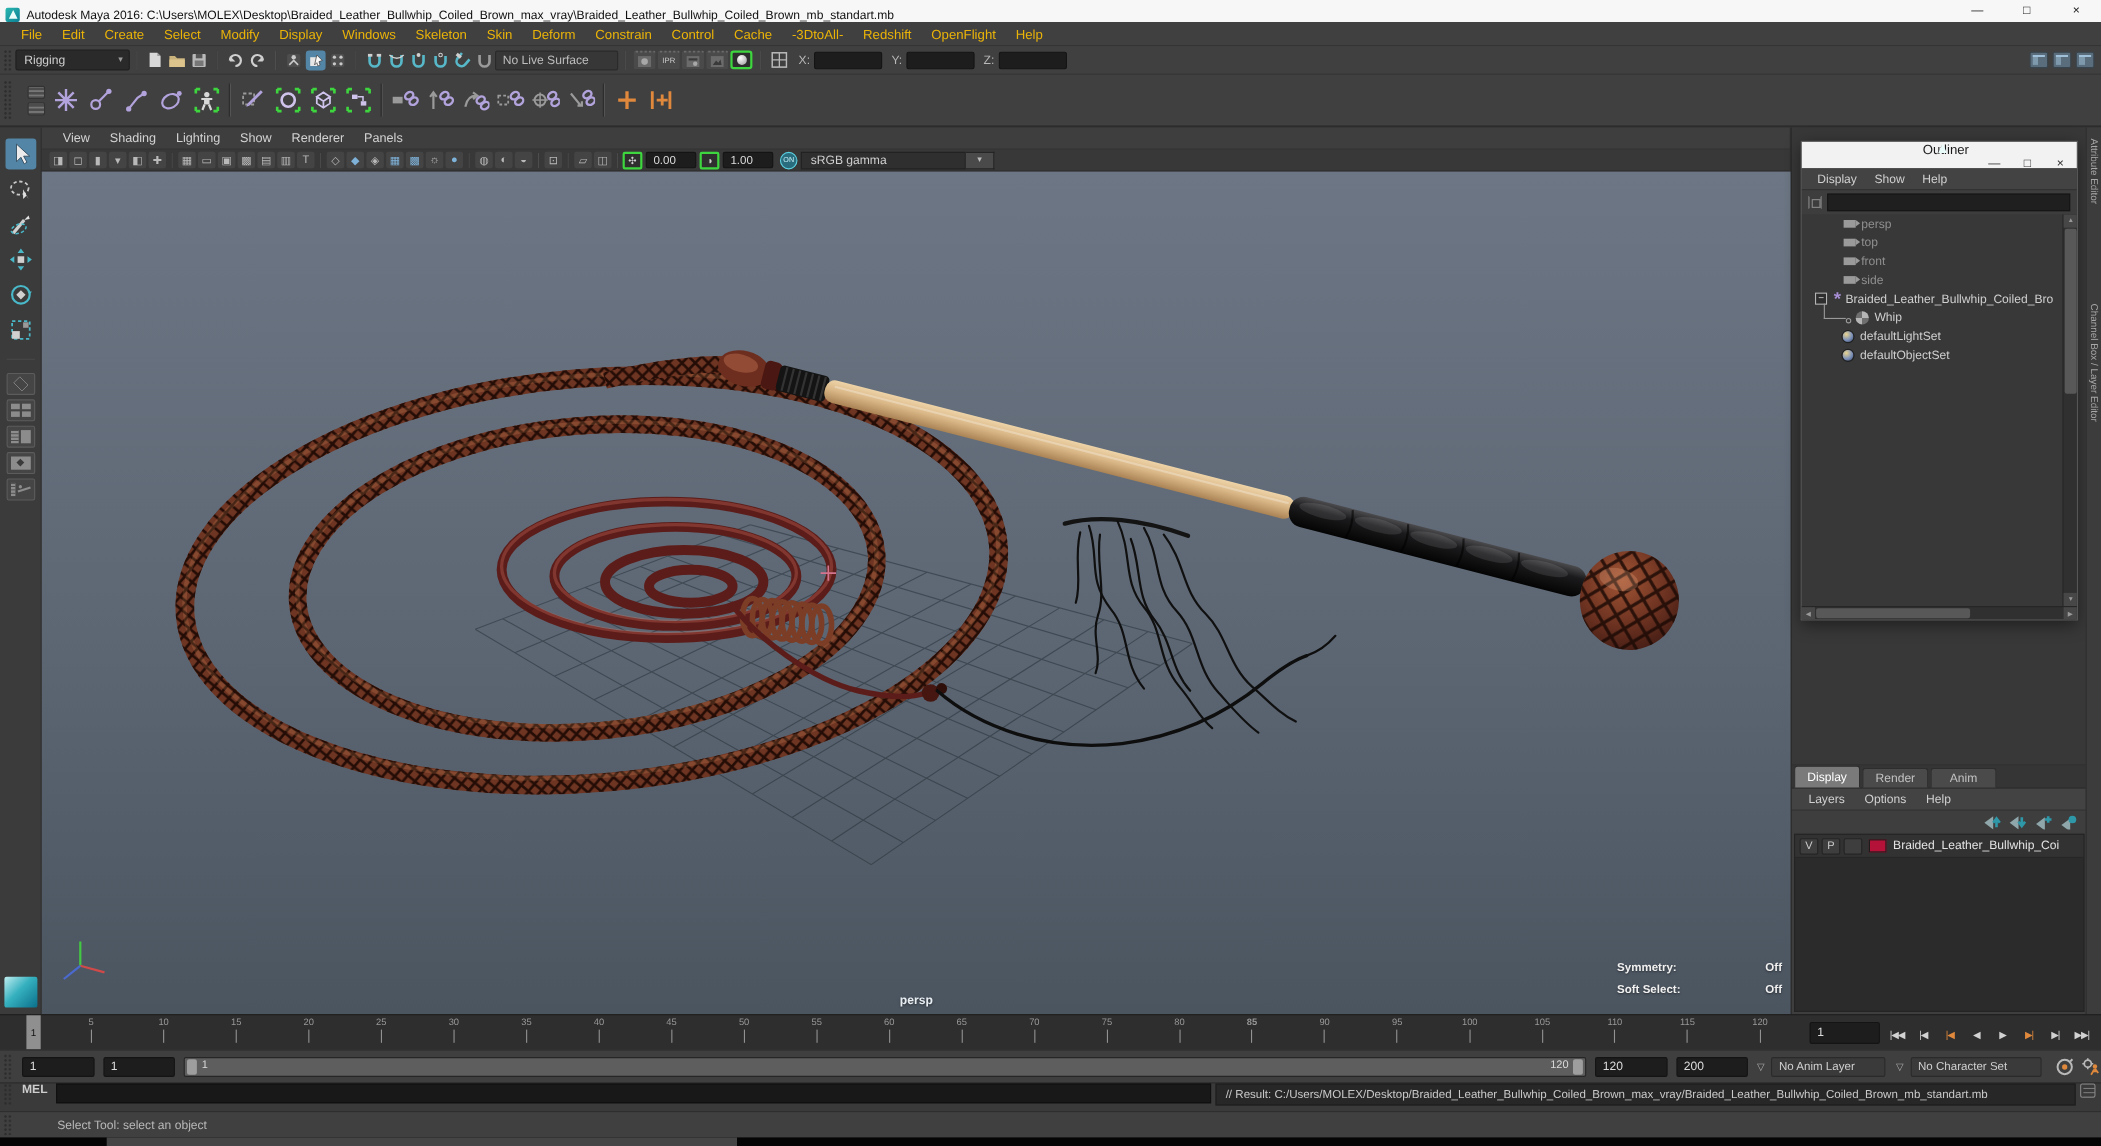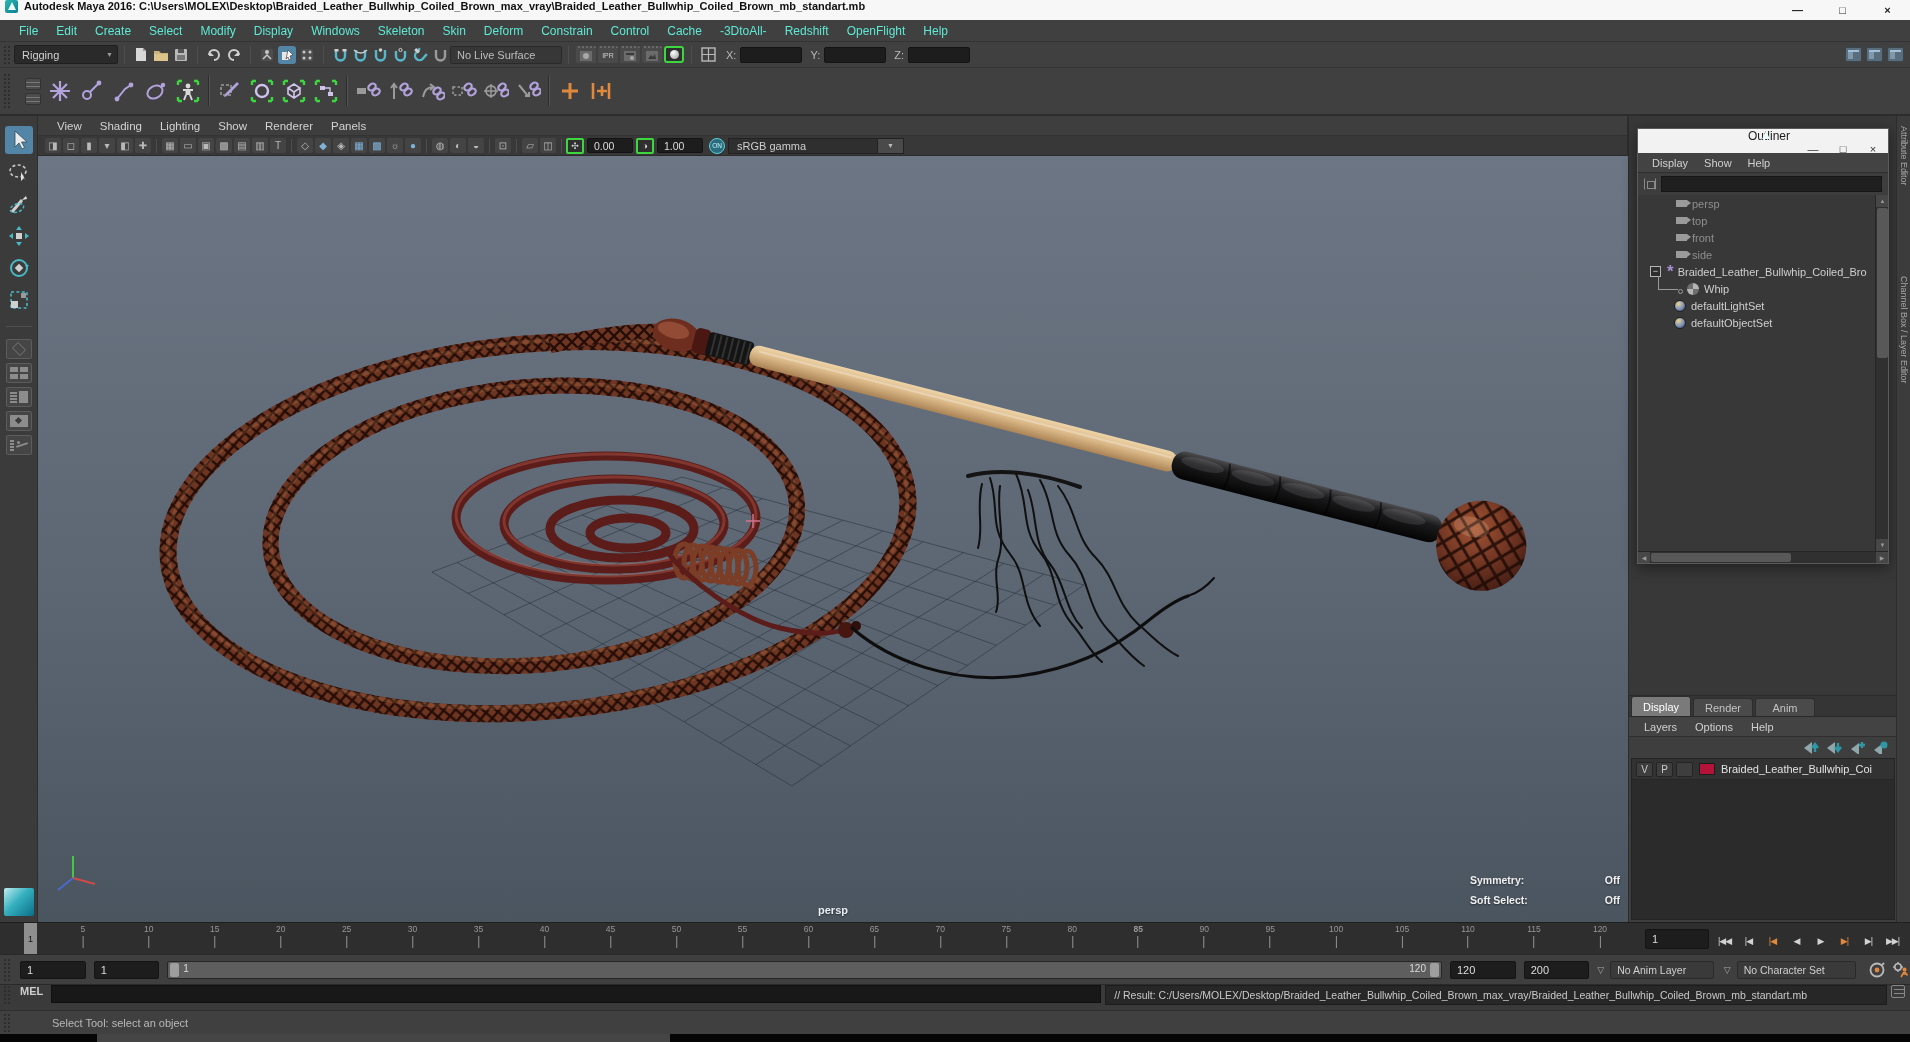--- a/index.html
+++ b/index.html
@@ -1,30 +1,30 @@
 <!DOCTYPE html>
 <html><head>
 <meta charset="utf-8">
 <style>
   * { box-sizing: border-box; margin: 0; padding: 0; }
   html,body { width:1910px; height:1042px; overflow:hidden; background:#000; }
   body { font-family:"Liberation Sans", sans-serif; font-size:12px; color:#cfcfcf; }
   .app { position:relative; width:1910px; height:1042px; background:#404040; overflow:hidden; }
 
   
-  .titlebar { position:absolute; top:0; left:0; width:1910px; height:20px; background:#f7f7f7; color:#111; display:flex; align-items:flex-start;font-weight:bold; }
+  .titlebar { position:absolute; top:0; left:0; width:1910px; height:20px; background:#f7f7f7; color:#111; display:flex; align-items:flex-end; }
   .maya-appicon { width:13px; height:13px; margin:0 6px 0 5px; background:linear-gradient(135deg,#2ab8b0,#0c7f95); border-radius:2px; position:relative; }
   .maya-appicon:after{ content:""; position:absolute; left:3px; top:2px; border-left:4px solid transparent; border-right:4px solid transparent; border-bottom:8px solid #eafcfa; }
   .titlebar .wtitle { font-size:11px; color:#101010; white-space:nowrap; }
   .wcontrols { margin-left:auto; display:flex; height:100%; }
   .wbtn { width:45px; height:20px; display:flex; align-items:center; justify-content:center; font-size:11px; color:#222; }
 
   
   .menubar { position:absolute; top:20px; left:0; width:1910px; height:22px; background:#404040; border-bottom:1px solid #333; display:flex; align-items:center; padding-left:10px; }
-  .menu-item { padding:0 9px; font-size:12px; color:#5eead4; cursor:default; }
+  .menu-item { padding:0 9px; font-size:12px; color:#eab308; cursor:default; }
 
   
   .statusline { position:absolute; top:42px; left:0; width:1910px; height:26px; background:#404040; border-bottom:1px solid #343434; display:flex; align-items:center; }
   .grip { width:8px; height:80%; margin:0 3px; background-image:radial-gradient(#2d2d2d 1px, transparent 1.2px); background-size:4px 4px; }
   .vsep { width:1px; height:18px; background:#2e2e2e; margin:0 6px; border-right:1px solid #4e4e4e; }
   .dd { height:19px; background:#2a2a2a; border:1px solid #1f1f1f; border-radius:2px; display:flex; align-items:center; padding:0 4px 0 7px; font-size:11px; color:#d0d0d0; }
   .dd .arr { margin-left:auto; padding-left:8px; font-size:7px; color:#9a9a9a; }
   .menuset-dd { width:104px; }
   .sicon { width:18px; height:18px; margin:0 1px; display:flex; align-items:center; justify-content:center; position:relative; }
   .sicon svg { display:block; }

